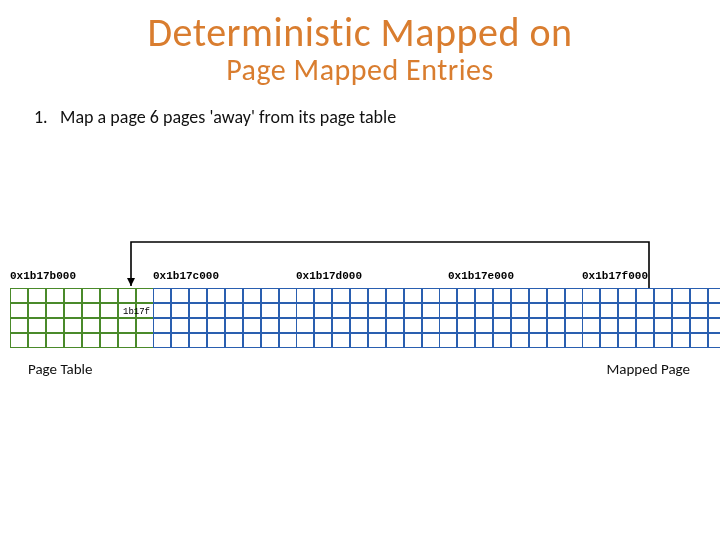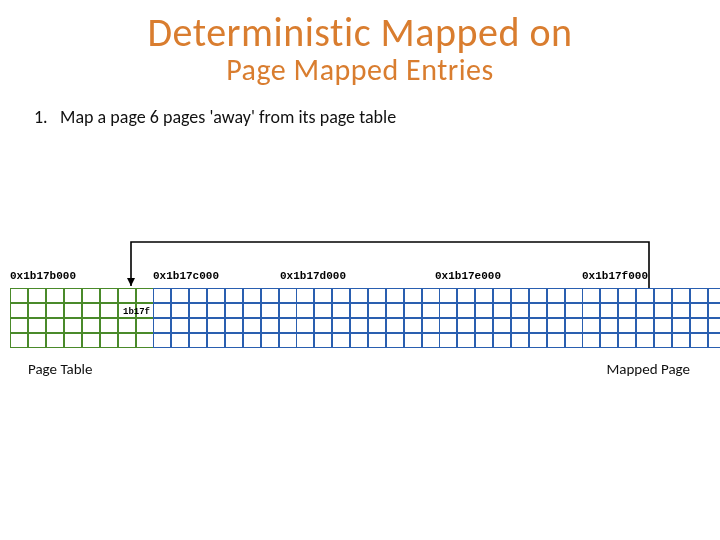--- a/index.html
+++ b/index.html
@@ -46,22 +46,22 @@
   }
   .addr {
     position: absolute;
     font-size: 11px;
     font-weight: 700;
     color: #000;
     font-family: "Courier New", monospace;
   }
   .addr.a0 { left: 10px; }
   .addr.a1 { left: 153px; }
-  .addr.a2 { left: 280px; }
-  .addr.a3 { left: 435px; text-align: right; }
+  .addr.a2 { left: 296px; }
+  .addr.a3 { left: 448px; text-align: right; }
   .addr.a4 { left: 582px; }
 
   .grid {
     position: absolute;
     top: 288px;
     left: 10px;
     width: 714px;
     height: 60px;
   }
   .block {
@@ -74,21 +74,21 @@
     position: absolute;
     width: 18px;
     height: 15px;
   }
   .block.green .cell { border: 1px solid #4a8a2a; background: #fff; }
   .block.blue  .cell { border: 1px solid #2a5fb0; background: #fff; }
   .entry-label {
     position: absolute;
     font-size: 9px;
     font-family: "Courier New", monospace;
-    font-weight: 700;
+    font-weight: 400;
     color: #000;
     left: 113px;
     top: 19px;
     white-space: nowrap;
   }
   .caption-row {
     position: absolute;
     top: 360px;
     left: 0;
     width: 720px;

